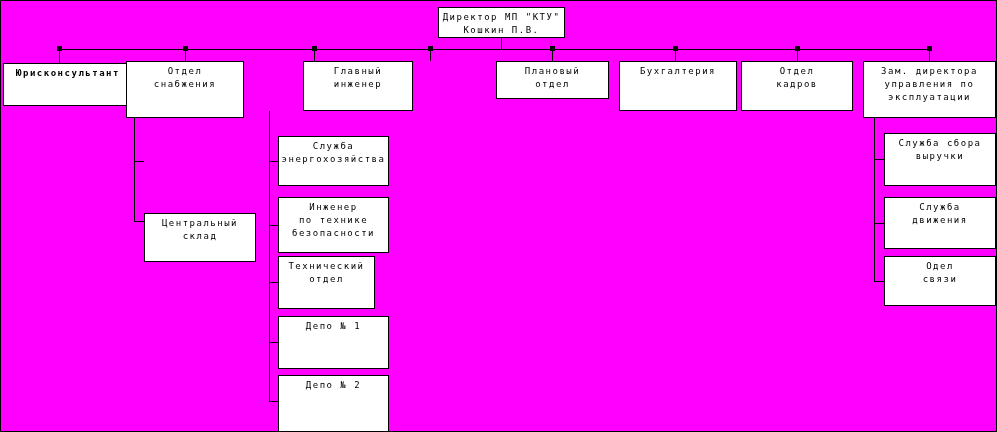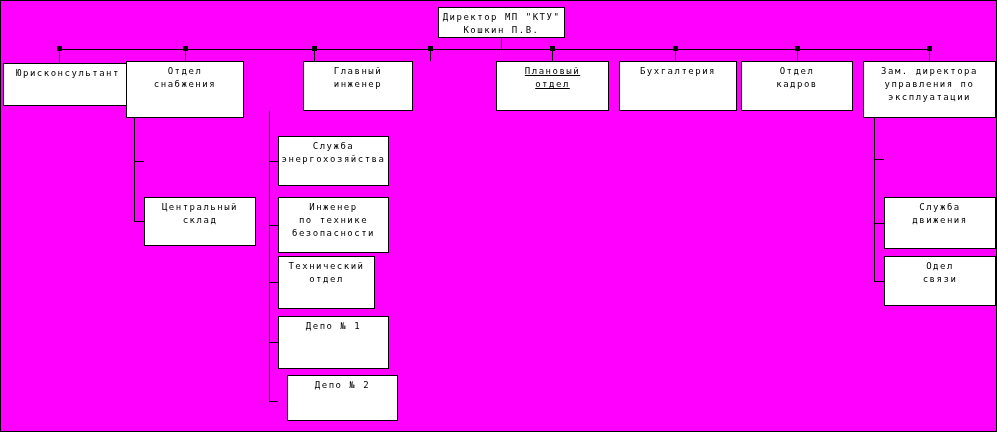--- a/index.html
+++ b/index.html
@@ -79,73 +79,77 @@
   <div class="line" style="left:873px; top:117px; width:1px; height:163px;"></div>
   <div class="line" style="left:873px; top:158px; width:10px; height:1px;"></div>
   <div class="line" style="left:873px; top:222px; width:10px; height:1px;"></div>
   <div class="line" style="left:873px; top:280px; width:10px; height:1px;"></div>
 
   <div class="box" style="left:437px; top:6px; width:127px; height:31px;">
     <span class="label">Директор МП "КТУ"
 Кошкин П.В.</span>
   </div>
 
-  <div class="box" style="left:2px; top:62px; width:130px; height:43px;">
+  <div class="box" style="left:2px; top:62px; width:130px; height:43px;font-weight:bold;">
     <span class="label">Юрисконсультант</span>
   </div>
   <div class="box" style="left:125px; top:60px; width:118px; height:57px;">
     <span class="label">Отдел
 снабжения</span>
   </div>
   <div class="box" style="left:258px; top:60px; width:110px; height:50px;margin-left:44px;">
     <span class="label">Главный
 инженер</span>
   </div>
-  <div class="box" style="left:495px; top:60px; width:113px; height:50px;text-decoration:underline;">
+  <div class="box" style="left:495px; top:60px; width:113px; height:38px;">
     <span class="label">Плановый
 отдел</span>
   </div>
   <div class="box" style="left:618px; top:60px; width:118px; height:50px;">
     <span class="label">Бухгалтерия</span>
   </div>
   <div class="box" style="left:740px; top:60px; width:112px; height:50px;">
     <span class="label">Отдел
 кадров</span>
   </div>
   <div class="box" style="left:862px; top:60px; width:133px; height:57px;">
     <span class="label">Зам. директора
 управления по
 эксплуатации</span>
   </div>
 
-  <div class="box" style="left:143px; top:196px; width:112px; height:49px;">
+  <div class="box" style="left:143px; top:212px; width:112px; height:49px;">
     <span class="label">Центральный
 склад</span>
   </div>
 
   <div class="box" style="left:277px; top:135px; width:111px; height:50px;">
     <span class="label">Служба
 энергохозяйства</span>
   </div>
   <div class="box" style="left:277px; top:196px; width:111px; height:56px;">
     <span class="label">Инженер
 по технике
 безопасности</span>
   </div>
   <div class="box" style="left:277px; top:255px; width:97px; height:53px;">
     <span class="label">Технический
 отдел</span>
   </div>
   <div class="box" style="left:277px; top:315px; width:111px; height:53px;">
     <span class="label">Депо № 1</span>
   </div>
-  <div class="box" style="left:277px; top:374px; width:111px; height:46px;margin-left:9px;">
+  <div class="box" style="left:277px; top:374px; width:111px; height:58px;">
     <span class="label">Депо № 2</span>
   </div>
 
+  <div class="box" style="left:883px; top:132px; width:112px; height:53px;">
+    <span class="label">Служба сбора
+выручки</span>
+  </div>
   <div class="box" style="left:883px; top:196px; width:112px; height:52px;">
     <span class="label">Служба
 движения</span>
   </div>
   <div class="box" style="left:883px; top:255px; width:112px; height:50px;">
     <span class="label">Одел
 связи</span>
   </div>
 
 </div>

